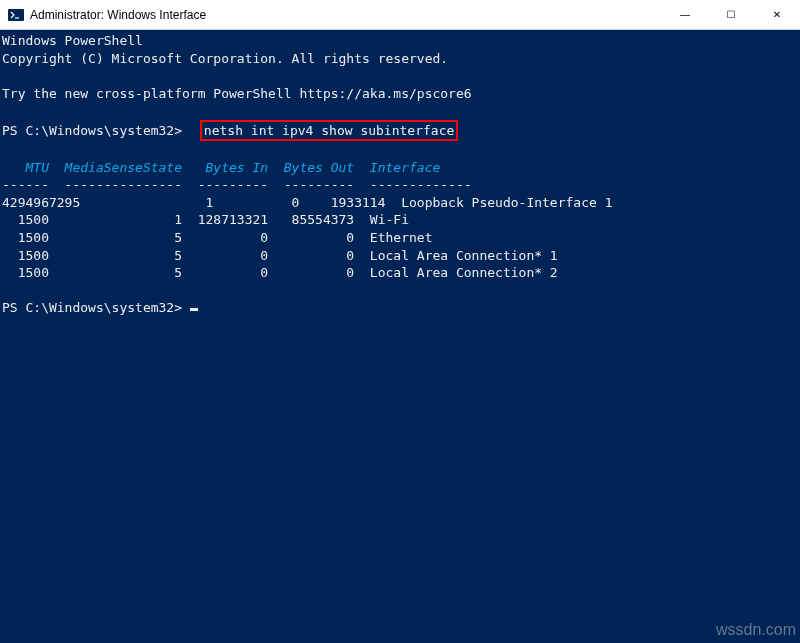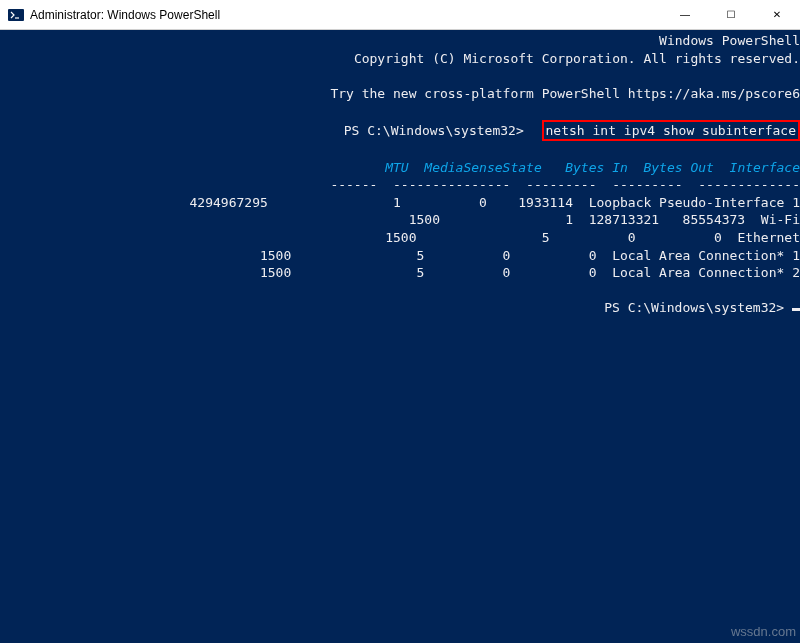--- a/index.html
+++ b/index.html
@@ -66,21 +66,20 @@
     .terminal {
       flex: 1;
       background: #012456;
       color: #eeedf0;
       padding: 2px 0 0 2px;
       white-space: pre;
       line-height: 1.35;
       overflow: hidden;
       font-family: Consolas, 'Lucida Console', monospace;
       font-size: 13px;
-      text-align: right;
     }
     .line {
       display: block;
     }
     .highlight-box {
       border: 2px solid #ff0000;
       display: inline-block;
       padding: 0 2px;
       margin-left: 10px;
     }
@@ -98,37 +97,37 @@
       background: #eeedf0;
       vertical-align: baseline;
       position: relative;
       top: -1px;
     }
     .watermark {
       position: absolute;
       bottom: 4px;
       right: 4px;
       font-family: Arial, sans-serif;
-      font-size: 13px;
+      font-size: 16px;
       color: rgba(200,200,200,0.5);
     }
   </style>
 </head>
 <body>
 
 <div class="window">
   <div class="titlebar">
     <span class="titlebar-icon">
       <svg viewBox="0 0 16 16">
         <rect x="0" y="2" width="16" height="12" rx="1" fill="#012456"></rect>
         <path d="M3 5 L6 8 L3 11" stroke="#fff" stroke-width="1.2" fill="none"></path>
         <line x1="7" y1="11" x2="11" y2="11" stroke="#fff" stroke-width="1.2"></line>
       </svg>
     </span>
-    <span class="titlebar-title">Administrator: Windows PowerShell</span>
+    <span class="titlebar-title">Administrator: Windows Interface</span>
     <div class="window-controls">
       <div class="window-control">—</div>
       <div class="window-control">☐</div>
       <div class="window-control close">✕</div>
     </div>
   </div>
 
   <div class="terminal"><span class="line">Windows PowerShell</span><span class="line">Copyright (C) Microsoft Corporation. All rights reserved.</span><span class="line"> </span><span class="line">Try the new cross-platform PowerShell https://aka.ms/pscore6</span><span class="line"> </span><span class="line"><span>PS C:\Windows\system32&gt; </span><span class="highlight-box"><span>netsh int ipv4 show subinterface</span></span></span><span class="line"> </span><span class="line table-header">   MTU  MediaSenseState   Bytes In  Bytes Out  Interface</span><span class="line header-dashes">------  ---------------  ---------  ---------  -------------</span><span class="line">4294967295                1          0    1933114  Loopback Pseudo-Interface 1</span><span class="line">  1500                1  128713321   85554373  Wi-Fi</span><span class="line">  1500                5          0          0  Ethernet</span><span class="line">  1500                5          0          0  Local Area Connection* 1</span><span class="line">  1500                5          0          0  Local Area Connection* 2</span><span class="line"> </span><span class="line"><span>PS C:\Windows\system32&gt; </span><span class="cursor"></span></span></div>
 </div>
 

